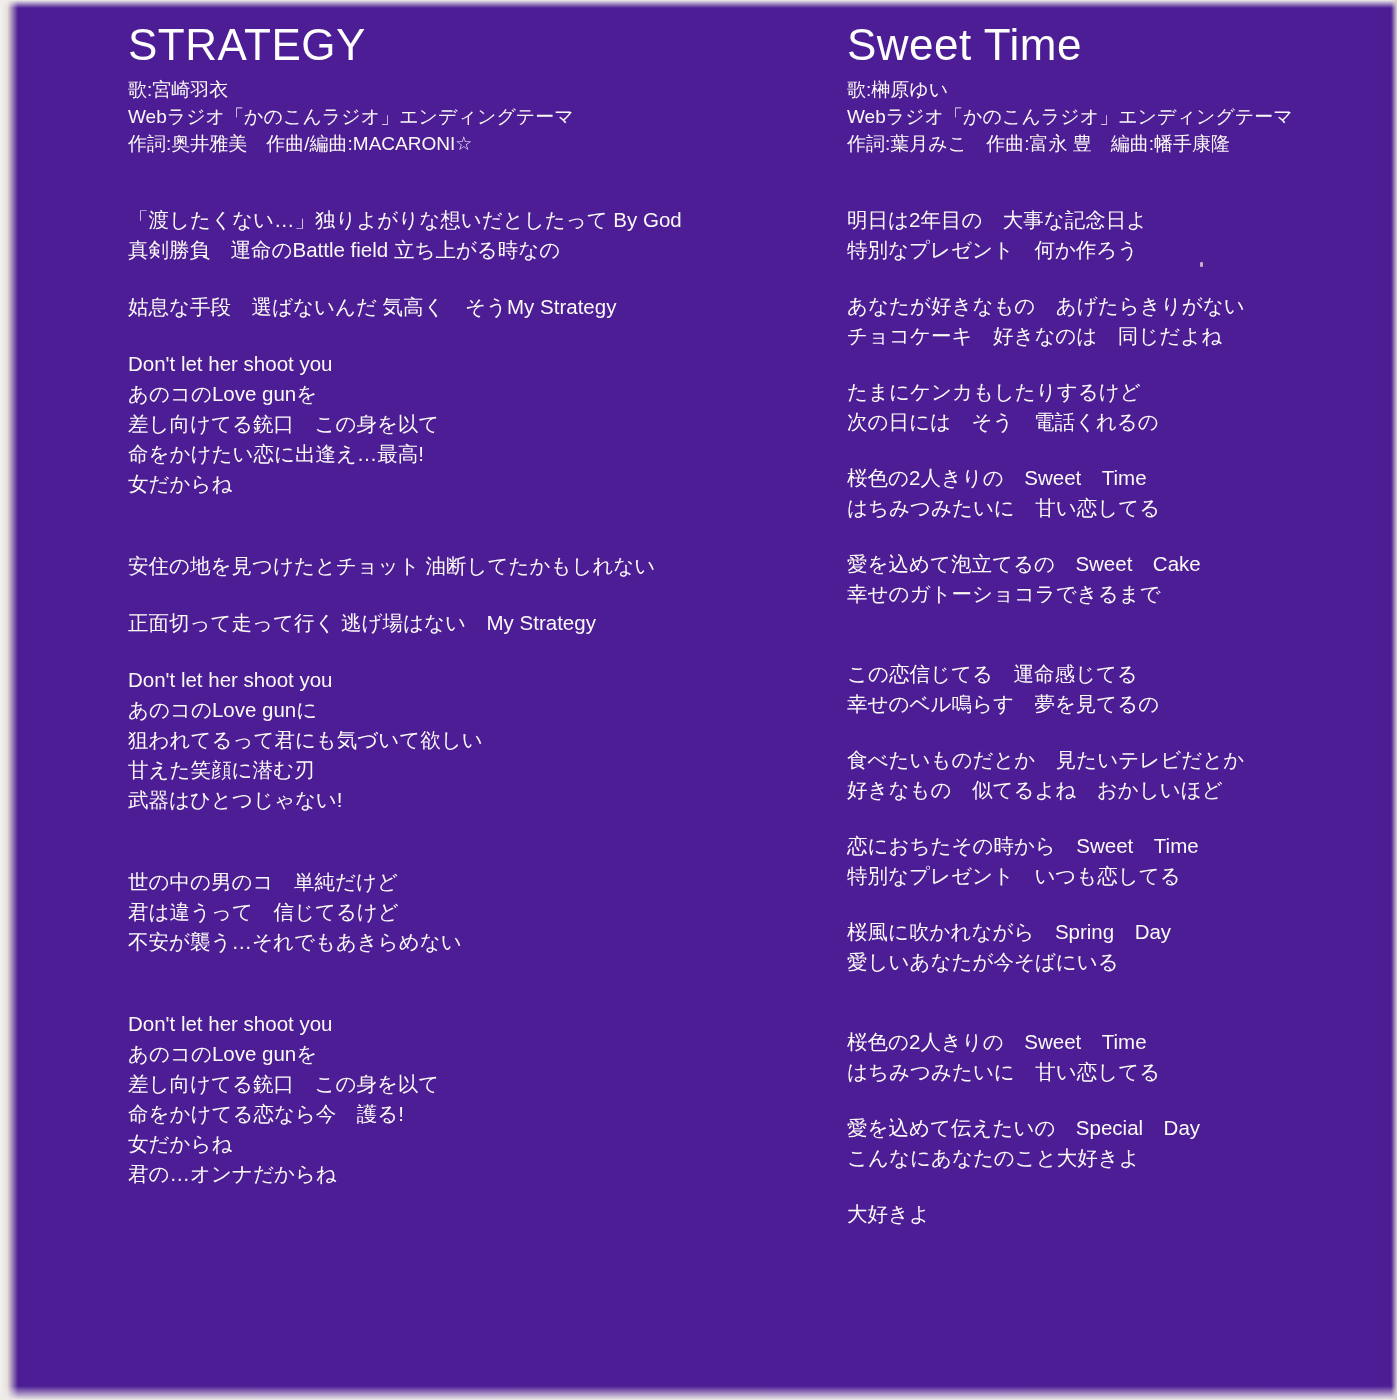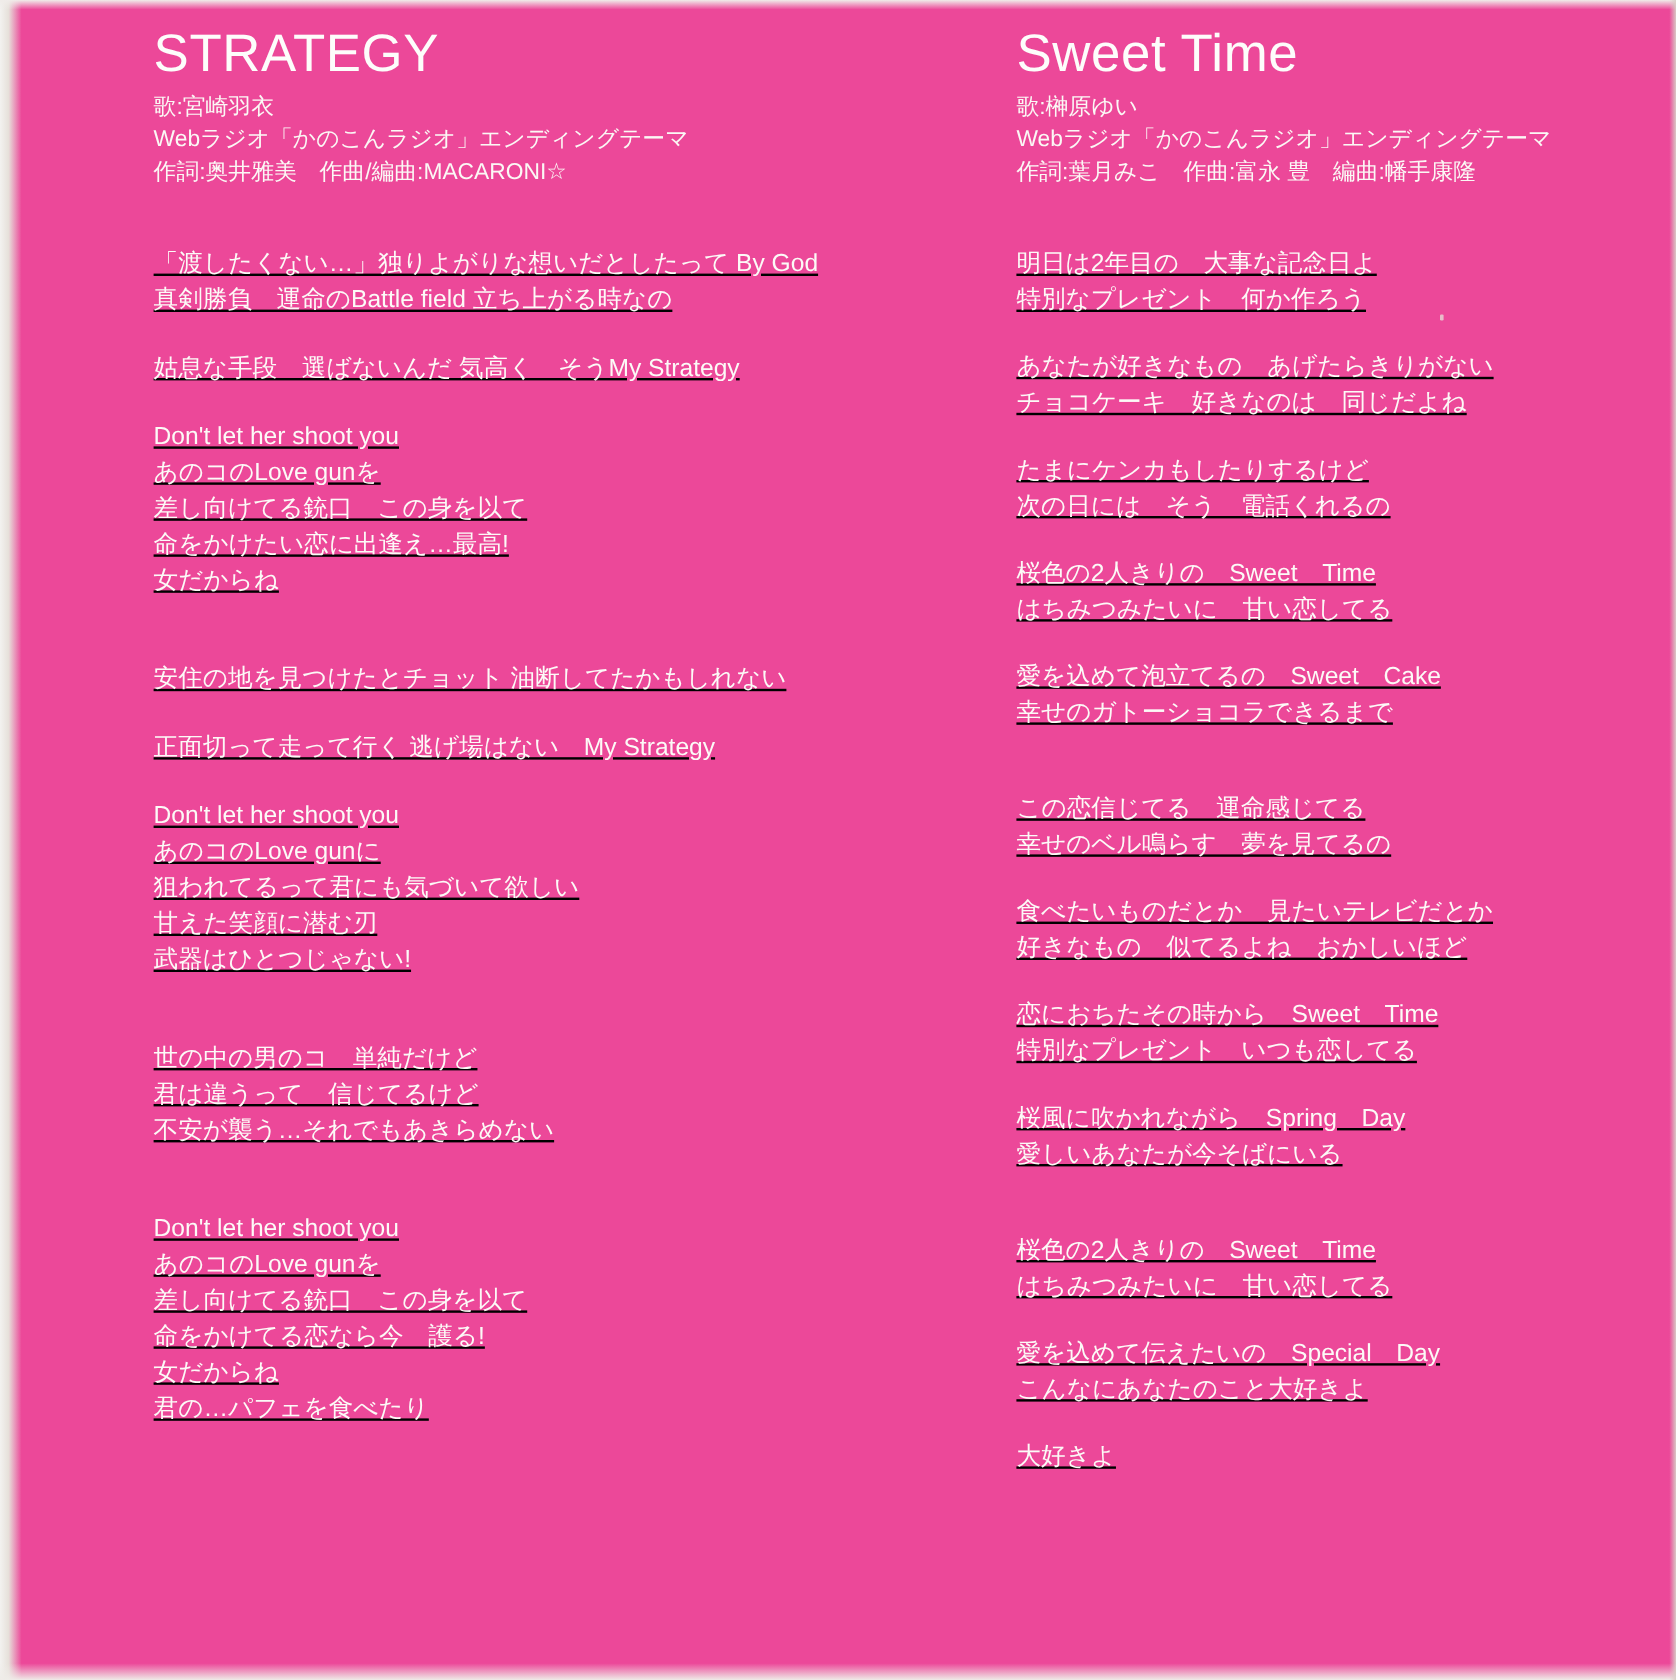--- a/index.html
+++ b/index.html
@@ -85,21 +85,20 @@
   }
   .credits div {
     white-space: nowrap;
   }
 
   .lyrics {
     margin-top: 48px;
   }
   .stanza {
     margin-bottom: 27px;
-    text-decoration: underline;
   }
   .stanza.gap-large {
     margin-bottom: 52px;
   }
   .line {
     color: #fcfaf7;
     font-size: 20.5px;
     line-height: 30px;
     white-space: pre;
   }
@@ -118,21 +117,21 @@
     width: 3px;
     height: 5px;
     background: #e8e2da;
     opacity: .75;
     border-radius: 1px;
   }
 </style>
 </head>
 <body>
 
-<div class="booklet" style="background: #ec4899; padding-left: 19px;">
+<div class="booklet" style="background: #4c1d95; padding-left: 19px;">
 
   <div class="columns">
 
     <div class="col col-left">
       <h1 class="song-title">STRATEGY</h1>
       <div class="credits">
         <div>歌:宮崎羽衣</div>
         <div>Webラジオ「かのこんラジオ」エンディングテーマ</div>
         <div>作詞:奥井雅美　作曲/編曲:MACARONI☆</div>
       </div>
@@ -169,21 +168,21 @@
           <div class="line">世の中の男のコ　単純だけど</div>
           <div class="line">君は違うって　信じてるけど</div>
           <div class="line">不安が襲う…それでもあきらめない</div>
         </div>
         <div class="stanza">
           <div class="line">Don't let her shoot you</div>
           <div class="line">あのコのLove gunを</div>
           <div class="line">差し向けてる銃口　この身を以て</div>
           <div class="line">命をかけてる恋なら今　護る!</div>
           <div class="line">女だからね</div>
-          <div class="line">君の…パフェを食べたり</div>
+          <div class="line">君の…オンナだからね</div>
         </div>
       </div>
     </div>
 
     <div class="col col-right">
       <h1 class="song-title">Sweet Time</h1>
       <div class="credits">
         <div>歌:榊原ゆい</div>
         <div>Webラジオ「かのこんラジオ」エンディングテーマ</div>
         <div>作詞:葉月みこ　作曲:富永 豊　編曲:幡手康隆</div>

